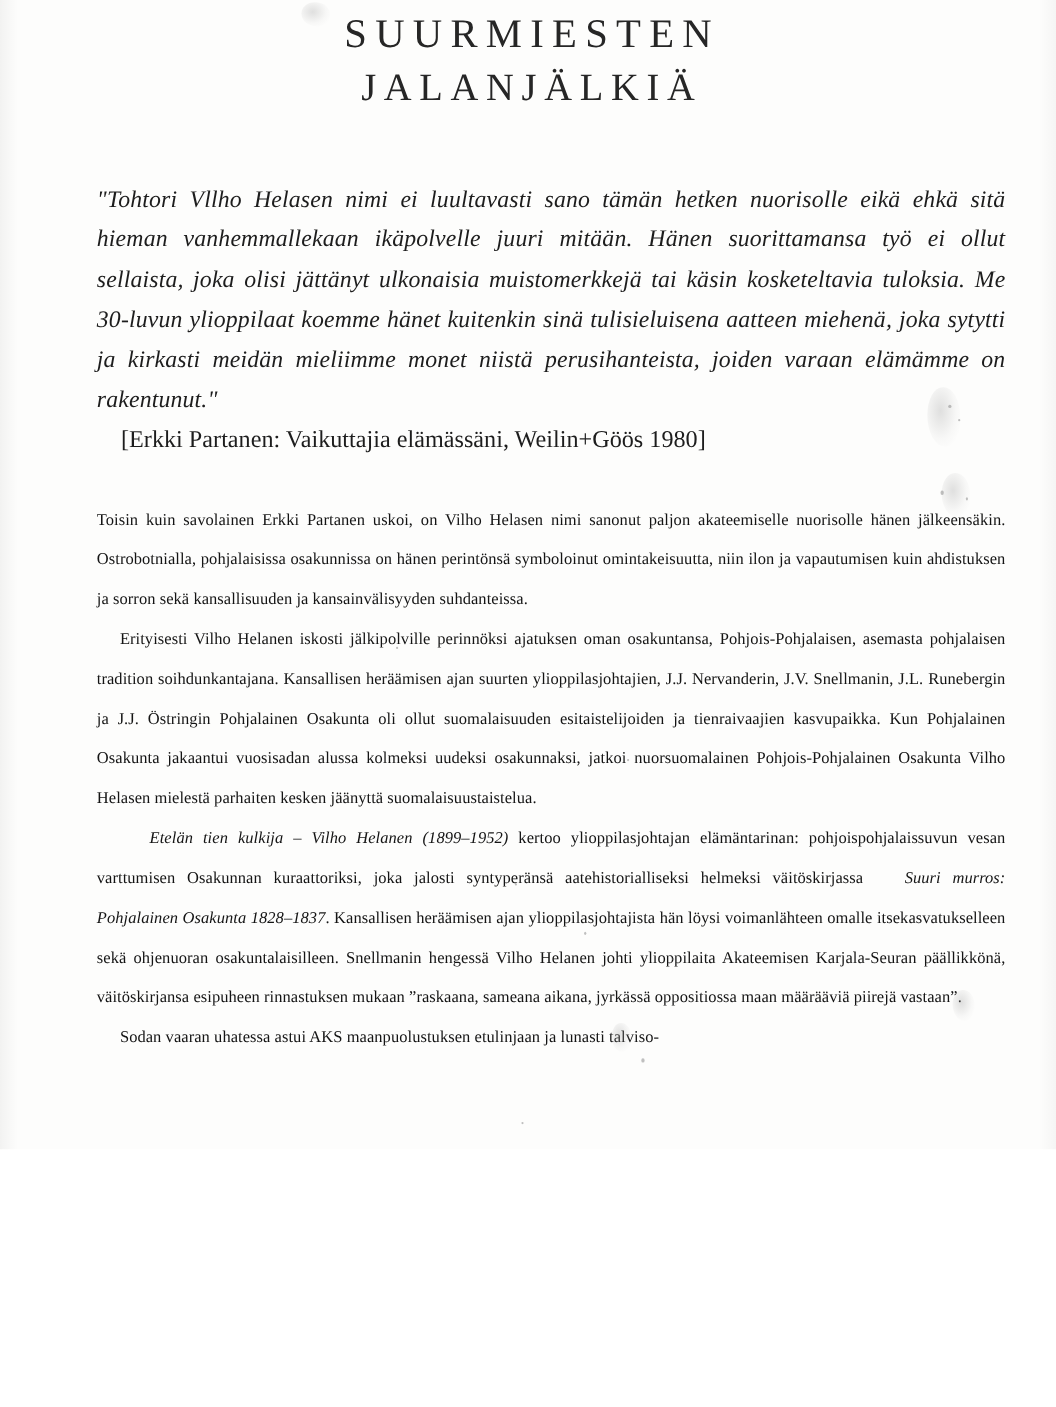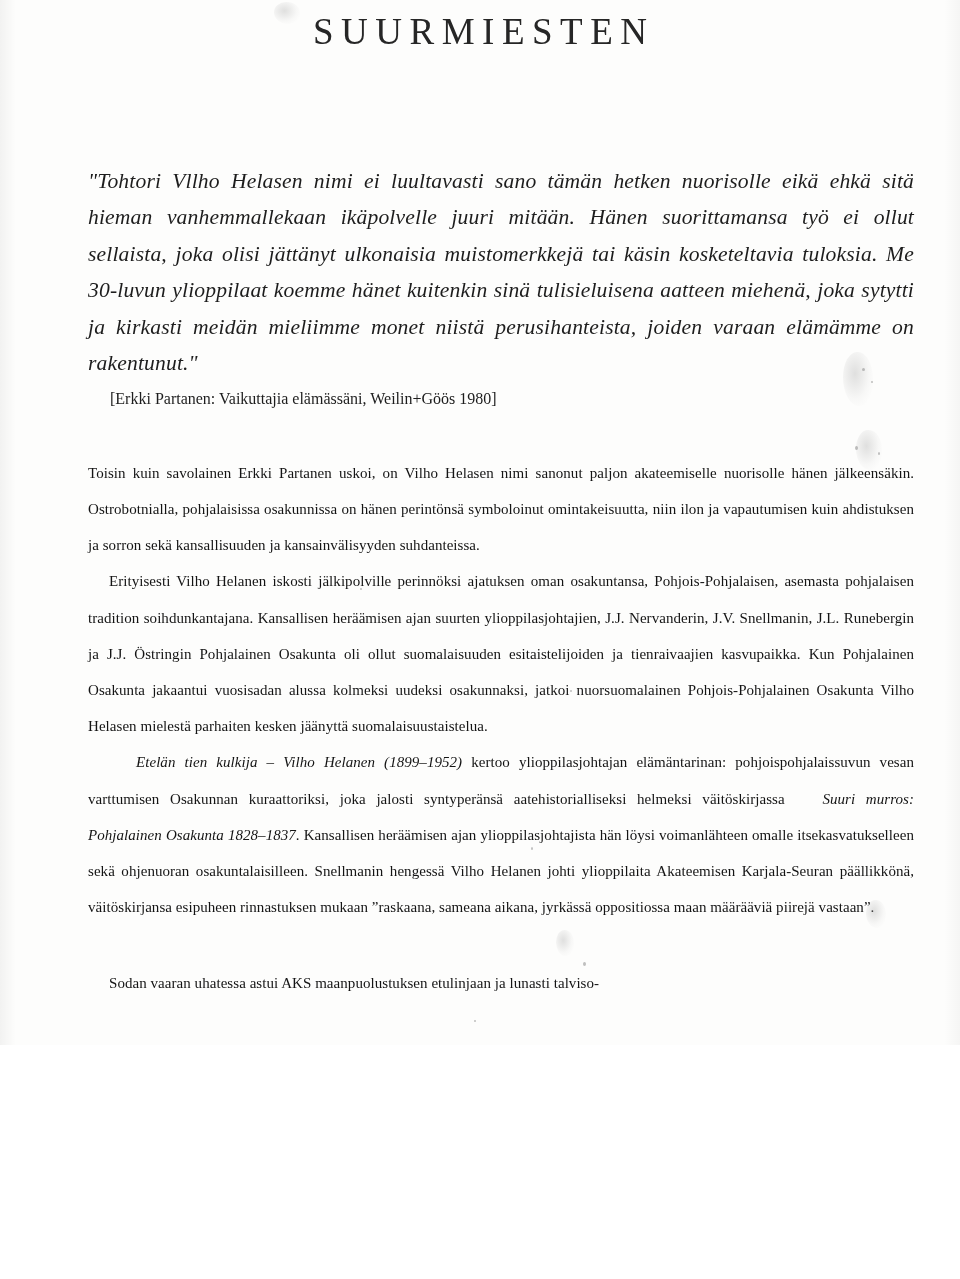--- a/index.html
+++ b/index.html
@@ -56,21 +56,21 @@
     font-style: italic;
     font-size: 21.6px;
     line-height: 36.4px;
     text-align: justify;
     text-justify: inter-word;
     color: #1d1d1d;
     letter-spacing: 0.15px;
   }
 
   .citation {
-    font-size: 16px;
+    font-size: 22px;
     line-height: 36.4px;
     text-indent: 22px;
     color: #1d1d1d;
     white-space: nowrap;
   }
 
   .body-block {
     margin-top: 37px;
     font-size: 15px;
     line-height: 36.2px;
@@ -88,21 +88,20 @@
   .body-block p.indent {
     text-indent: 21px;
   }
 
   .body-block p.noindent {
     text-indent: 0;
   }
 
   .body-block p:last-child {
     text-align: left;
-    margin-top: 40px;
   }
 
   em.work {
     font-style: italic;
     margin-left: 27px;
   }
 
   
   .speck {
     position: absolute;
@@ -139,20 +138,21 @@
 </head>
 <body>
 
 <div class="page">
 
   <div class="edge-shade left"></div>
   <div class="edge-shade right"></div>
 
   <div class="title-block">
     <span class="title-line">SUURMIESTEN</span>
+    <span class="title-line second">JALANJÄLKIÄ</span>
   </div>
 
   <div class="column">
 
     <div class="quote-block">"Tohtori Vllho Helasen nimi ei luultavasti sano tämän hetken nuorisolle eikä ehkä sitä hieman vanhemmallekaan ikäpolvelle juuri mitään. Hänen suorittamansa työ ei ollut sellaista, joka olisi jättänyt ulkonaisia muistomerkkejä tai käsin kosketeltavia tuloksia. Me 30-luvun ylioppilaat koemme hänet kuitenkin sinä tulisieluisena aatteen miehenä, joka sytytti ja kirkasti meidän mieliimme monet niistä perusihanteista, joiden varaan elämämme on rakentunut."</div>
 
     <div class="citation">[Erkki Partanen: Vaikuttajia elämässäni, Weilin+Göös 1980]</div>
 
     <div class="body-block">
       <p class="noindent">Toisin kuin savolainen Erkki Partanen uskoi, on Vilho Helasen nimi sanonut paljon akateemiselle nuorisolle hänen jälkeensäkin. Ostrobotnialla, pohjalaisissa osakunnissa on hänen perintönsä symboloinut omintakeisuutta, niin ilon ja vapautumisen kuin ahdistuksen ja sorron sekä kansallisuuden ja kansainvälisyyden suhdanteissa.</p>

